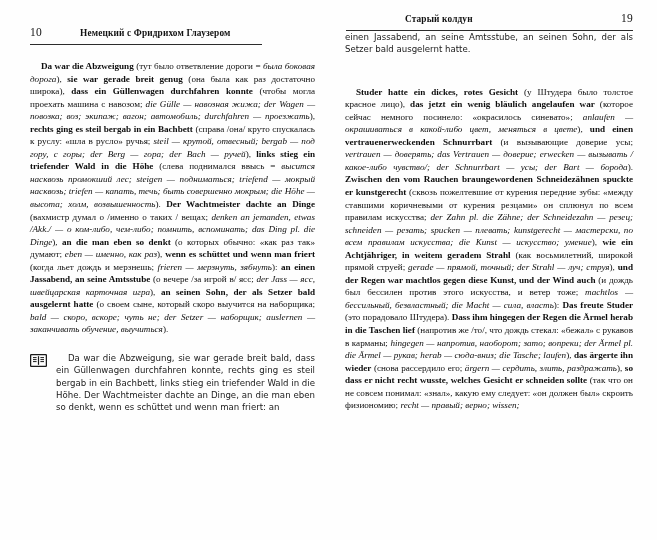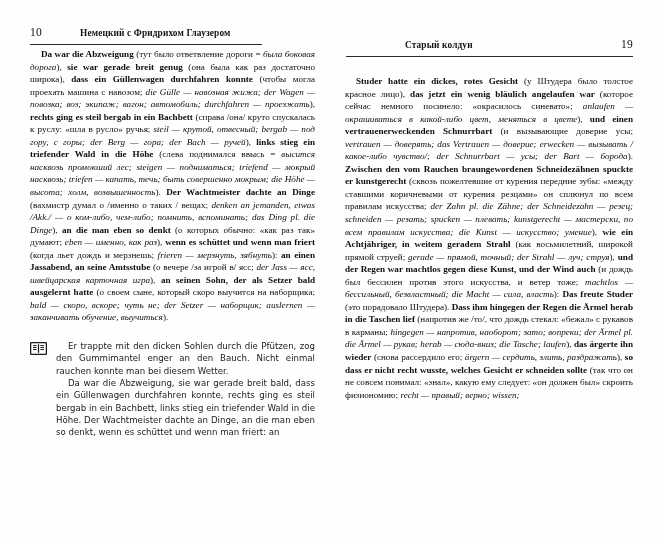--- a/index.html
+++ b/index.html
@@ -29,21 +29,21 @@
   .leaf {
     position: relative;
     box-sizing: border-box;
   }
   .leaf-left {
     width: 329px;
     padding: 26px 14px 13px 30px;
   }
   .leaf-right {
     width: 328px;
-    padding: 38px 24px 8px 16px;
+    padding: 12px 24px 8px 16px;
   }
   
   .runhead {
     display: flex;
     align-items: baseline;
     height: 17px;
     font-family: "Liberation Serif", "DejaVu Serif", serif;
   }
   .runhead-left { justify-content: flex-start; }
   .runhead-right { justify-content: flex-end; }
@@ -63,21 +63,21 @@
   .leaf-right .runtitle { margin-right: auto; margin-left: 60px; }
   .rule {
     border: 0;
     border-top: 1px solid #2c2c2c;
     margin: 1px 0 0 0;
   }
   .leaf-left .rule { width: 232px; }
   .leaf-right .rule { width: 287px; margin-left: 1px; }
   
   .col {
-    margin-top: 3px;
+    margin-top: 15px;
     font-size: 9.15px;
     line-height: 12.55px;
     text-align: justify;
     text-justify: inter-word;
     hyphens: manual;
   }
   .col p {
     margin: 0;
     text-indent: 11px;
   }
@@ -136,32 +136,34 @@
         <svg class="book-icon" viewBox="0 0 17 13" xmlns="http://www.w3.org/2000/svg">
           <rect x="0.6" y="0.6" width="15.8" height="11.8" rx="1" fill="none" stroke="#1a1a1a" stroke-width="1.3"></rect>
           <line x1="8.5" y1="2.2" x2="8.5" y2="10.8" stroke="#1a1a1a" stroke-width="1.2"></line>
           <line x1="3.0" y1="3.6" x2="6.6" y2="3.6" stroke="#1a1a1a" stroke-width="1"></line>
           <line x1="3.0" y1="5.6" x2="6.6" y2="5.6" stroke="#1a1a1a" stroke-width="1"></line>
           <line x1="3.0" y1="7.6" x2="6.6" y2="7.6" stroke="#1a1a1a" stroke-width="1"></line>
           <line x1="10.4" y1="3.6" x2="14.0" y2="3.6" stroke="#1a1a1a" stroke-width="1"></line>
           <line x1="10.4" y1="5.6" x2="14.0" y2="5.6" stroke="#1a1a1a" stroke-width="1"></line>
           <line x1="10.4" y1="7.6" x2="14.0" y2="7.6" stroke="#1a1a1a" stroke-width="1"></line>
         </svg>
-        <p>Er trappte mit den dicken Sohlen durch die Pfützen, zog den Gummimantel enger an den Bauch. Nicht einmal rauchen konnte man bei diesem Wetter.</p>
         <p>Da war die Abzweigung, sie war gerade breit bald, dass ein Güllenwagen durchfahren konnte, rechts ging es steil bergab in ein Bachbett, links stieg ein triefender Wald in die Höhe. Der Wachtmeister dachte an Dinge, an die man eben so denkt, wenn es schüttet und wenn man friert: an</p>
       </div>
     </div>
 
     <div class="leaf leaf-right">
       <div class="runhead runhead-right">
         <span class="runtitle">Старый колдун</span>
         <span class="folio">19</span>
       </div>
       <hr class="rule">
 
+      <div class="rightlead">
+        <p>einen Jassabend, an seine Amtsstube, an seinen Sohn, der als Setzer bald ausgelernt hatte.</p>
+      </div>
 
       <div class="gap"></div>
 
       <div class="col">
         <p><b>Studer hatte ein dickes, rotes Gesicht</b> (у Штудера было толстое красное лицо), <b>das jetzt ein wenig bläulich angelaufen war</b> (которое сейчас немного посинело: «окрасилось синевато»; <i>anlaufen — окрашиваться в какой-либо цвет, меняться в цвете</i>), <b>und einen vertrauenerweckenden Schnurrbart</b> (и вызывающие доверие усы; <i>vertrauen — доверять; das Vertrauen — доверие; erwecken — вызывать /какое-либо чувство/; der Schnurrbart — усы; der Bart — борода</i>). <b>Zwischen den vom Rauchen braungewordenen Schneidezähnen spuckte er kunstgerecht</b> (сквозь пожелтевшие от курения передние зубы: «между ставшими коричневыми от курения резцами» он сплюнул по всем правилам искусства; <i>der Zahn pl. die Zähne; der Schneidezahn — резец; schneiden — резать; spucken — плевать; kunstgerecht — мастерски, по всем правилам искусства; die Kunst — искусство; умение</i>), <b>wie ein Achtjähriger, in weitem geradem Strahl</b> (как восьмилетний, широкой прямой струей; <i>gerade — прямой, точный; der Strahl — луч; струя</i>), <b>und der Regen war machtlos gegen diese Kunst, und der Wind auch</b> (и дождь был бессилен против этого искусства, и ветер тоже; <i>machtlos — бессильный, безвластный; die Macht — сила, власть</i>): <b>Das freute Studer</b> (это порадовало Штудера). <b>Dass ihm hingegen der Regen die Ärmel herab in die Taschen lief</b> (напротив же /то/, что дождь стекал: «бежал» с рукавов в карманы; <i>hingegen — напротив, наоборот; зато; вопреки; der Ärmel pl. die Ärmel — рукав; herab — сюда-вниз; die Tasche; laufen</i>), <b>das ärgerte ihn wieder</b> (снова рассердило его; <i>ärgern — сердить, злить, раздражать</i>), <b>so dass er nicht recht wusste, welches Gesicht er schneiden sollte</b> (так что он не совсем понимал: «знал», какую ему следует: «он должен был» скроить физиономию; <i>recht — правый; верно; wissen;</i></p>
       </div>
     </div>
 
   </div>
 </div>

